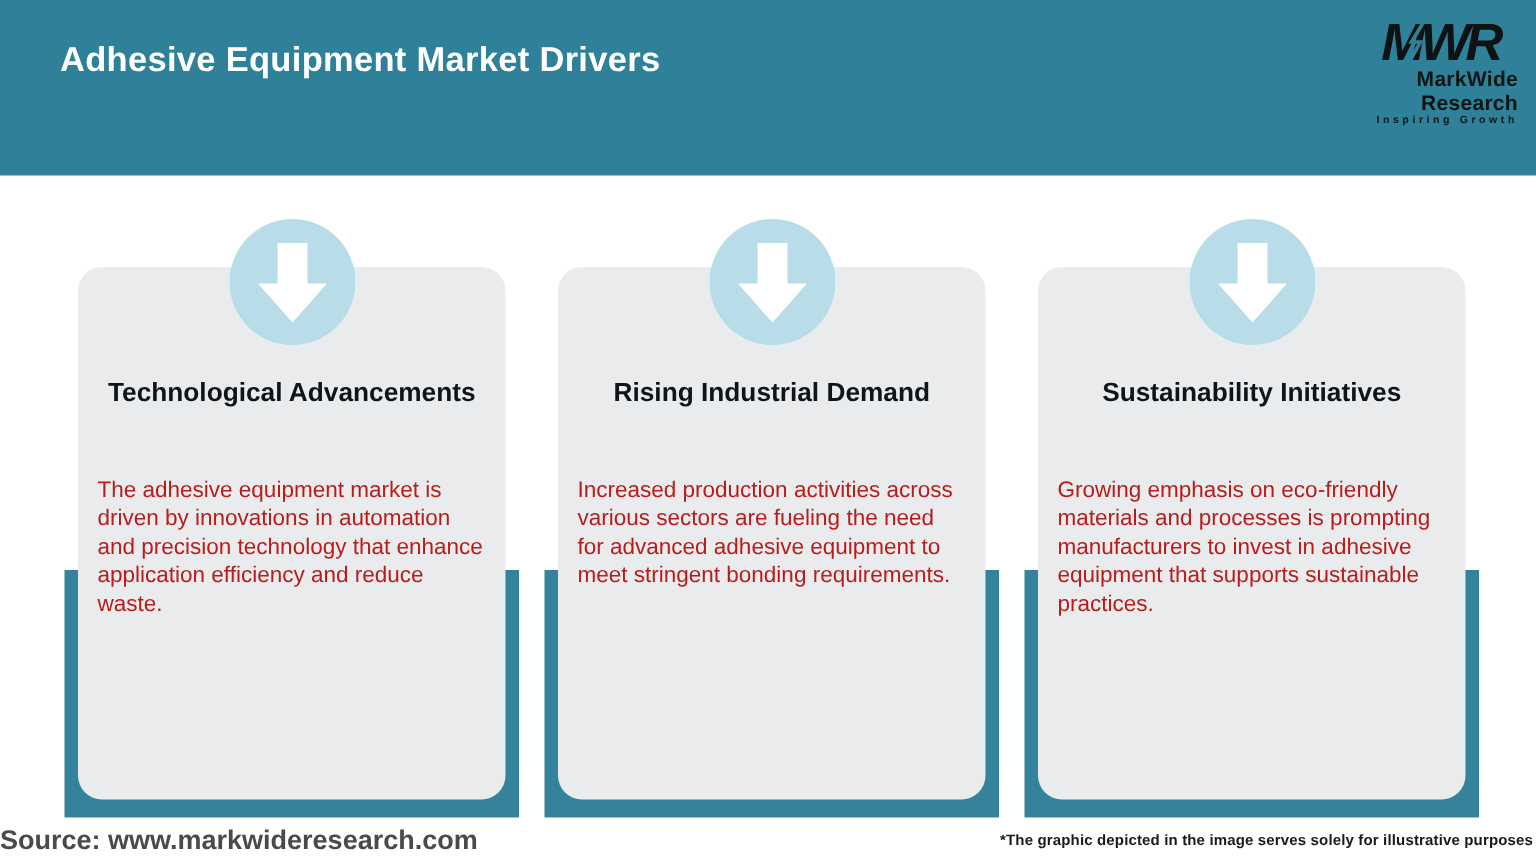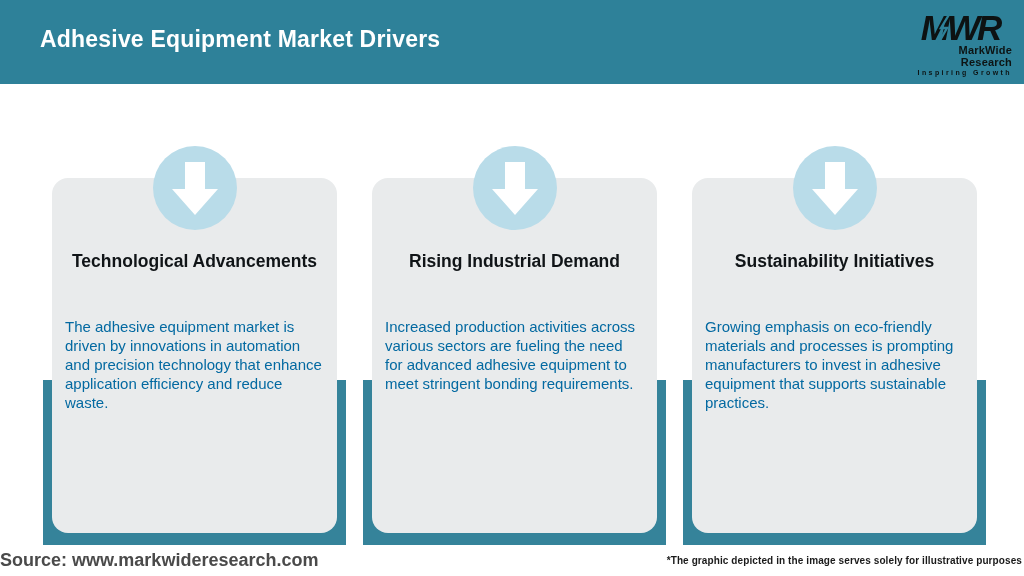--- a/index.html
+++ b/index.html
@@ -2,28 +2,28 @@
 <html><head>
 <meta charset="utf-8">
 <style>
   * { margin:0; padding:0; box-sizing:border-box; }
   html,body { width:1024px; height:576px; }
   body { font-family:"Liberation Sans", sans-serif; background:#ffffff; }
 
   .stage { position:relative; width:1024px; height:576px; background:#ffffff; overflow:hidden; }
 
   
-  .header { position:absolute; left:0; top:0; width:1024px; height:84px; background:#2e8199; }
+  .header { position:absolute; left:0; top:0; width:1024px; height:117px; background:#2e8199; }
   .header-title {
     position:absolute; left:40px; top:26px;
     font-size:23px; font-weight:bold; color:#ffffff; letter-spacing:0.2px;
   }
   .logo { position:absolute; right:12px; top:8px; width:104px; text-align:right; color:#0d1414; }
   .logo-acronym-svg { display:block; margin:0 auto; }
-  .logo-name { font-size:11px; font-weight:bold; letter-spacing:0.2px; margin-top:-4px; }
+  .logo-name { font-size:14px; font-weight:bold; letter-spacing:0.2px; margin-top:-4px; }
   .logo-tagline { font-size:7px; font-weight:bold; letter-spacing:2.4px; margin-top:1px; }
 
   
   .group { position:absolute; top:178px; width:285px; height:355px; }
   .group-1 { left:52px; }
   .group-2 { left:372px; }
   .group-3 { left:692px; }
 
   .back-panel {
     position:absolute; left:-9px; right:-9px; top:202px; height:165px;
@@ -36,21 +36,21 @@
   .circle-icon {
     position:absolute; left:50%; top:-32px; transform:translateX(-50%);
     width:84px; height:84px;
   }
   .card-title {
     margin-top:73px; text-align:center;
     font-size:17.5px; font-weight:bold; color:#101417;
   }
   .card-body {
     margin-top:45px; padding:0 13px;
-    font-size:15px; line-height:19px; color:#0369a1;
+    font-size:15px; line-height:19px; color:#b91c1c;
   }
 
   
   .source-line {
     position:absolute; left:0; right:0; top:550px; text-align:left;
     font-size:18px; font-weight:bold; color:#4a4a4a;
   }
   .disclaimer {
     position:absolute; right:2px; top:555px;
     font-size:10px; font-weight:bold; color:#1a1a1a; letter-spacing:0.1px;

